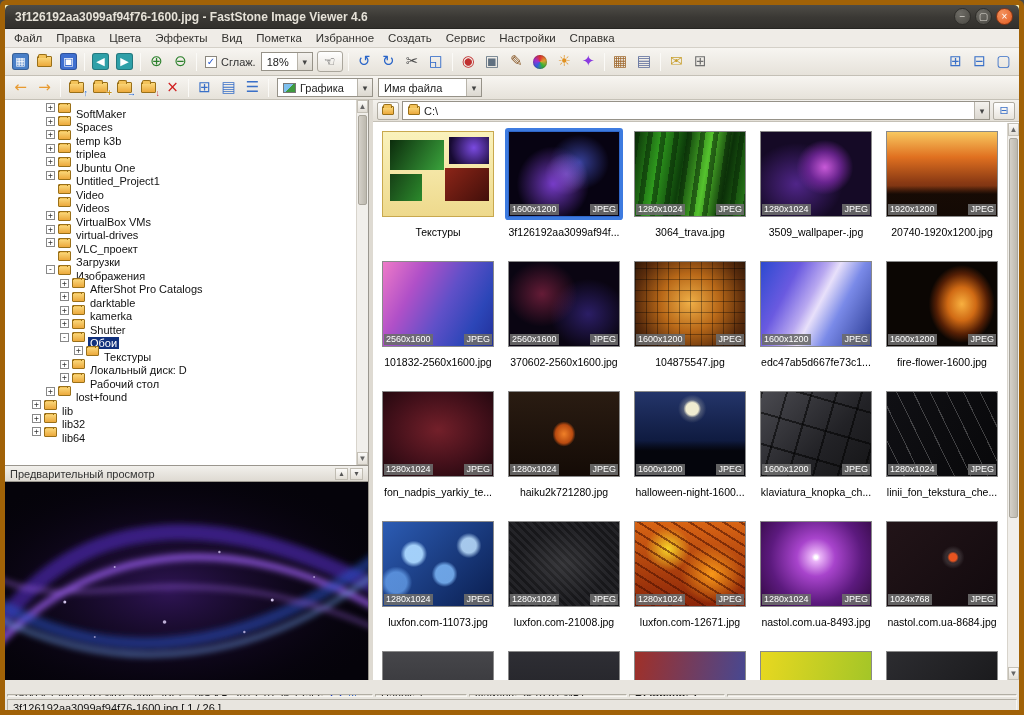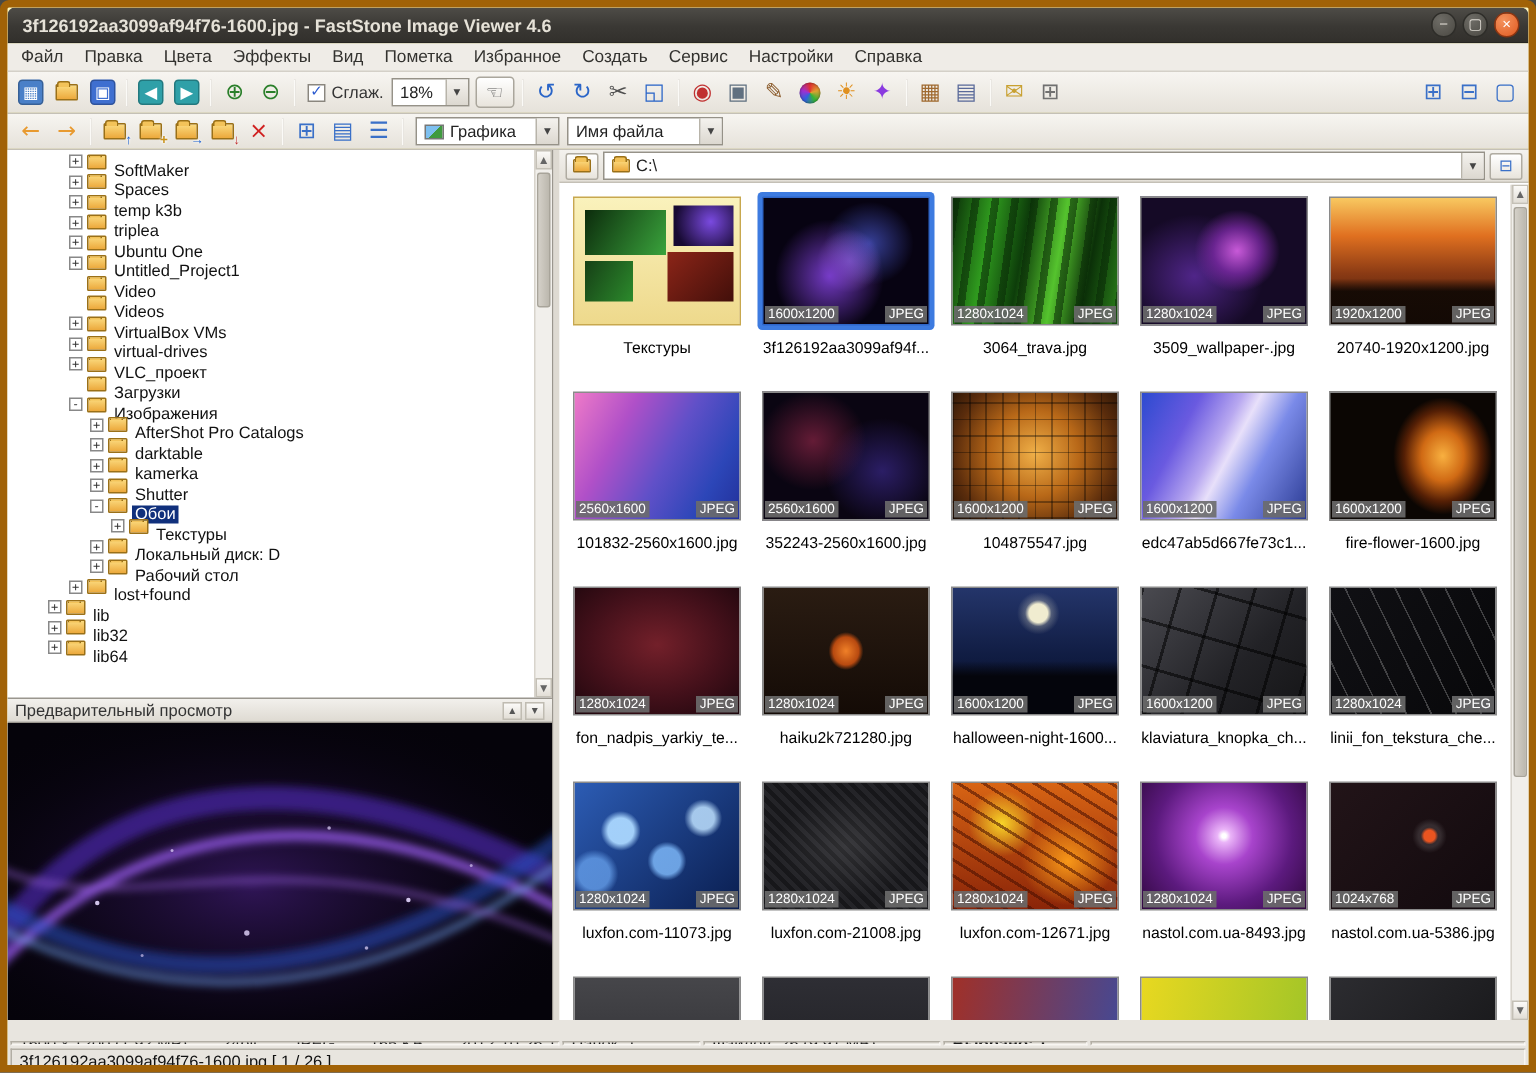--- a/index.html
+++ b/index.html
@@ -180,21 +180,21 @@
     radial-gradient(circle at 60% 42%,rgba(255,255,255,.12) 0 9%,rgba(255,255,255,0) 14%),
     linear-gradient(135deg,#221418,#120a0e);}
   .art-p1{background:linear-gradient(#46464a,#2a2a2e);}
   .art-p2{background:linear-gradient(#2e2e34,#1c1c20);}
   .art-p3{background:linear-gradient(100deg,#a03028,#404a9a);}
   .art-p4{background:linear-gradient(100deg,#e8d820,#9ec428);}
   .art-p5{background:linear-gradient(135deg,#2c2c30,#141416);}
   
   .statusbar{height:18px;display:flex;gap:2px;padding:1px 2px;background:#e8e5df;font-size:11px;align-items:stretch;}
   .sec{border:1px solid;border-color:#b2aea4 #f8f6f2 #f8f6f2 #b2aea4;display:flex;align-items:center;
-    padding:0 5px;gap:23px;white-space:nowrap;overflow:hidden;color:#1c1c1c;margin-top:13px;}
+    padding:0 5px;gap:5px;white-space:nowrap;overflow:hidden;color:#1c1c1c;margin-top:13px;}
   .sec.s1{width:366px;}
   .sec.s2{width:92px;}
   .sec.s3{width:158px;}
   .sec.s4{width:96px;font-weight:bold;}
   .sec.fill{flex:1;}
   .ratio{color:#2040c0;font-weight:bold;font-size:10px;}
   .sico{color:#2a60c8;font-size:11px;line-height:1;}
   .sico.fit::after{content:"\22A1";}
   .filebar{height:20px;padding:1px 2px;background:#e8e5df;}
   .filebar .field{height:100%;border:1px solid;border-color:#b2aea4 #f8f6f2 #f8f6f2 #b2aea4;
@@ -612,21 +612,21 @@
                   <span class="badge l">2560x1600</span>
                   <span class="badge r">JPEG</span>
                 </div>
                 <div class="tcap">101832-2560x1600.jpg</div>
               </div>
               <div class="cell">
                 <div class="timg art-darksparkle">
                   <span class="badge l">2560x1600</span>
                   <span class="badge r">JPEG</span>
                 </div>
-                <div class="tcap">352243-2560x1600.jpg</div>
+                <div class="tcap">370602-2560x1600.jpg</div>
               </div>
               <div class="cell">
                 <div class="timg art-cubes">
                   <span class="badge l">1600x1200</span>
                   <span class="badge r">JPEG</span>
                 </div>
                 <div class="tcap">104875547.jpg</div>
               </div>
               <div class="cell">
                 <div class="timg art-aurora">
@@ -703,21 +703,21 @@
                   <span class="badge l">1280x1024</span>
                   <span class="badge r">JPEG</span>
                 </div>
                 <div class="tcap">nastol.com.ua-8493.jpg</div>
               </div>
               <div class="cell">
                 <div class="timg art-ubuntu">
                   <span class="badge l">1024x768</span>
                   <span class="badge r">JPEG</span>
                 </div>
-                <div class="tcap">nastol.com.ua-5386.jpg</div>
+                <div class="tcap">nastol.com.ua-8684.jpg</div>
               </div>
               <div class="cell">
                 <div class="timg art-p1"></div>
                 <div class="tcap"></div>
               </div>
               <div class="cell">
                 <div class="timg art-p2"></div>
                 <div class="tcap"></div>
               </div>
               <div class="cell">

